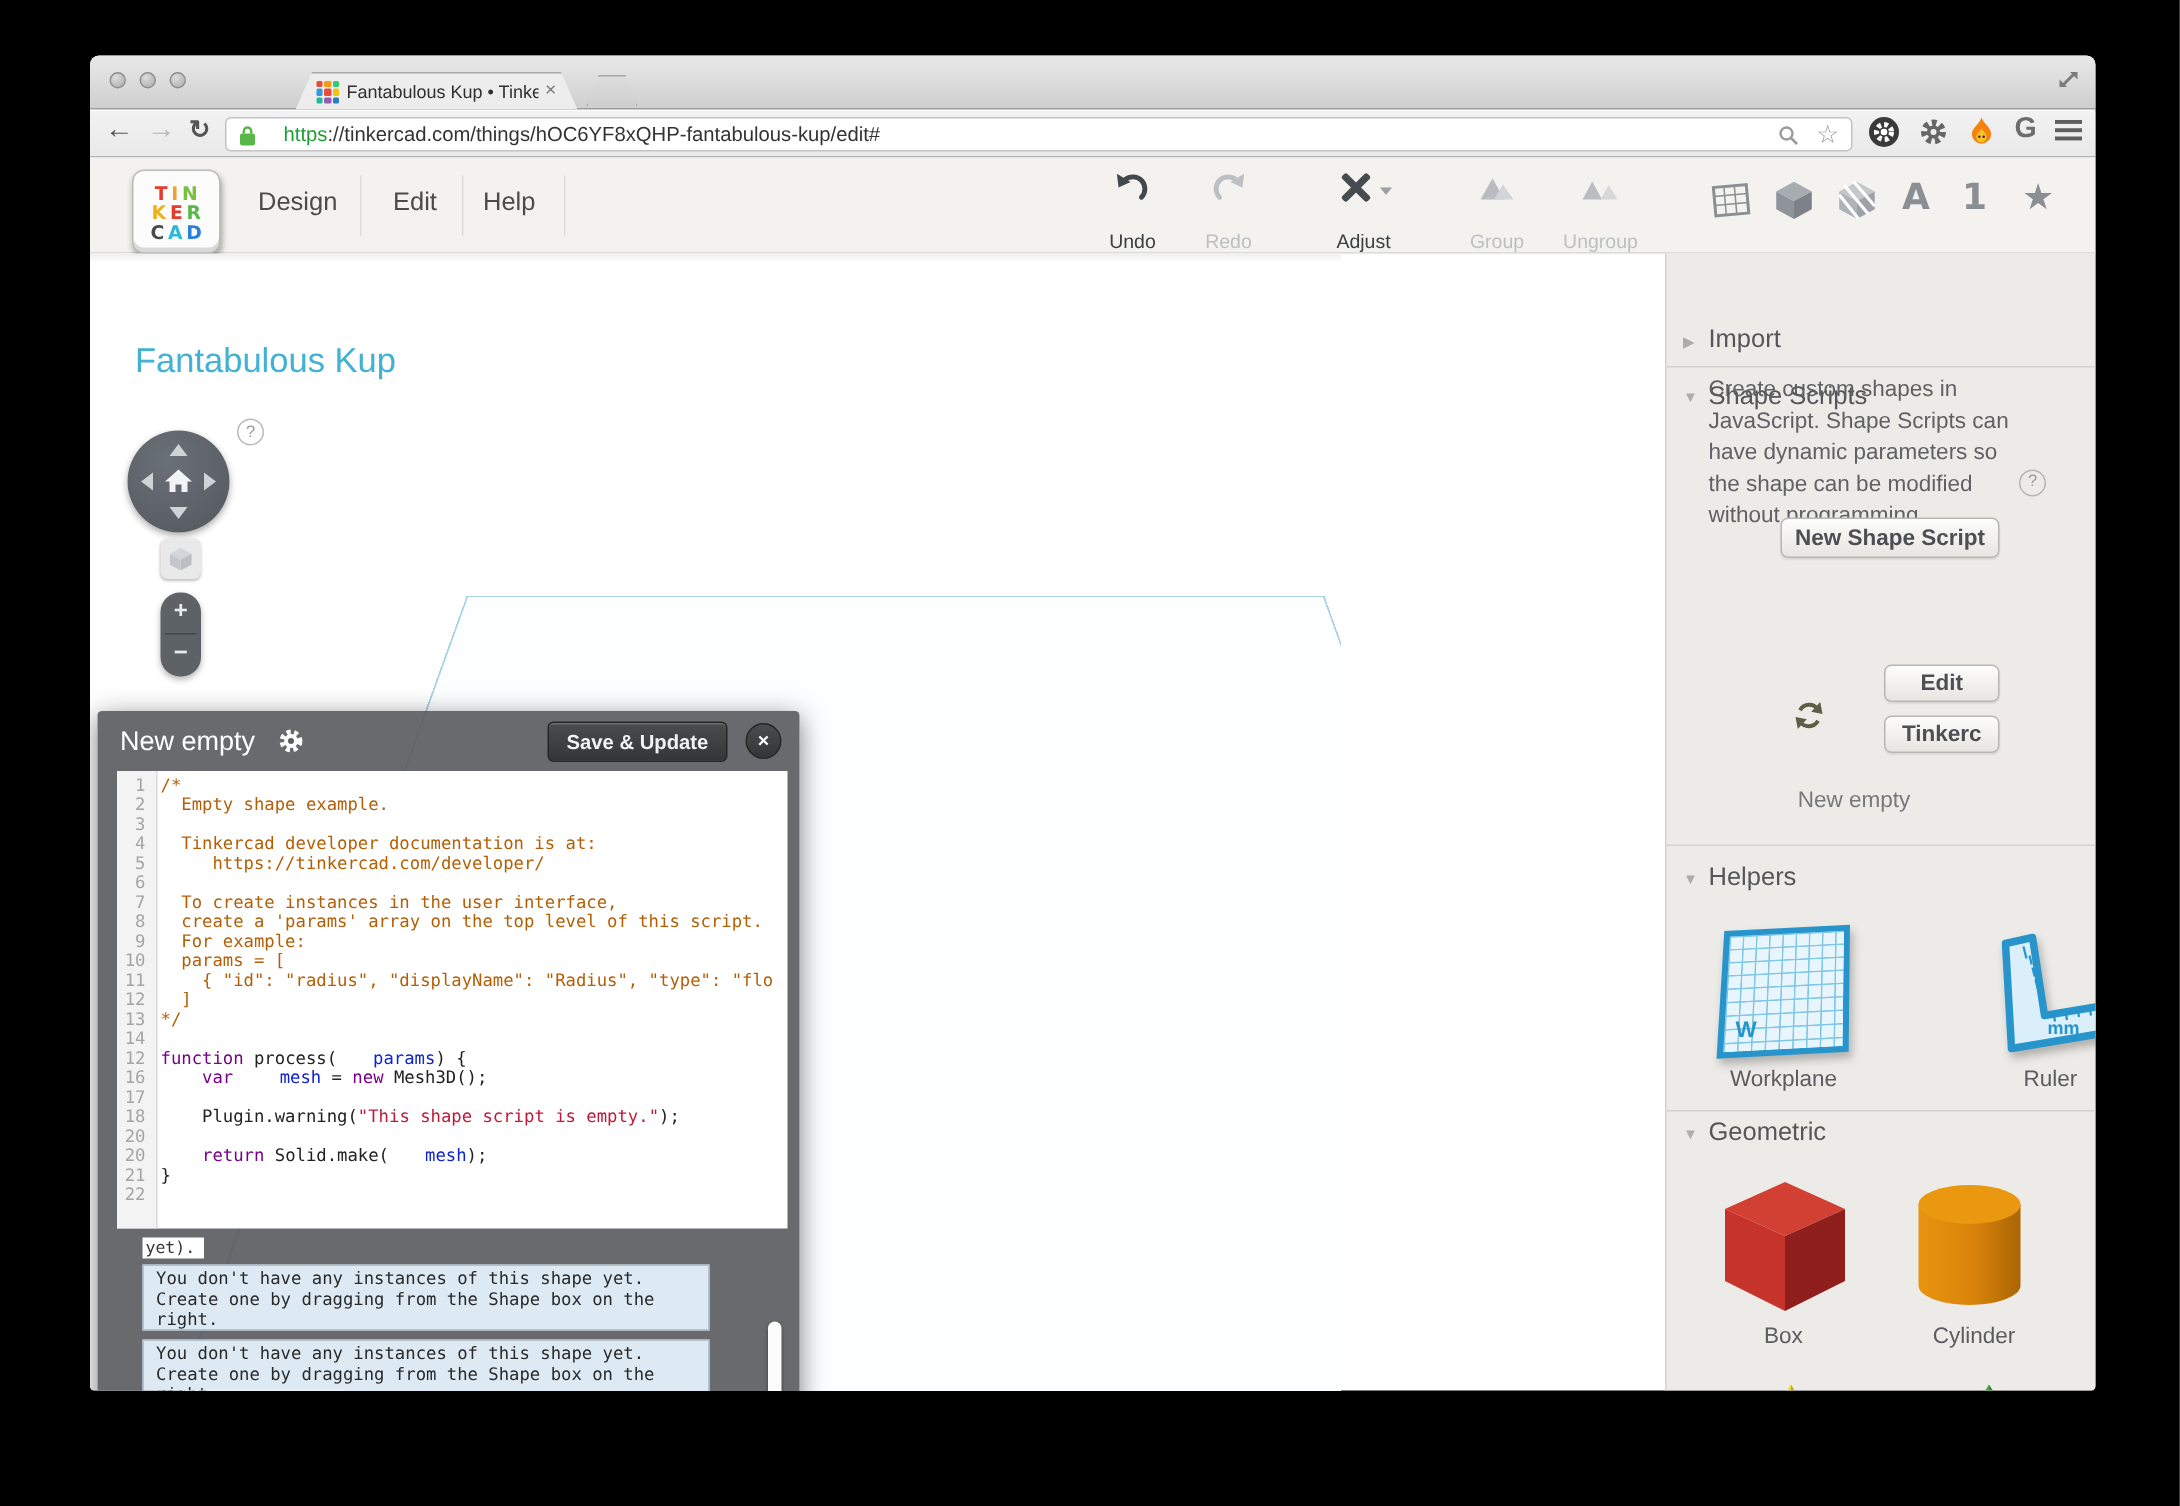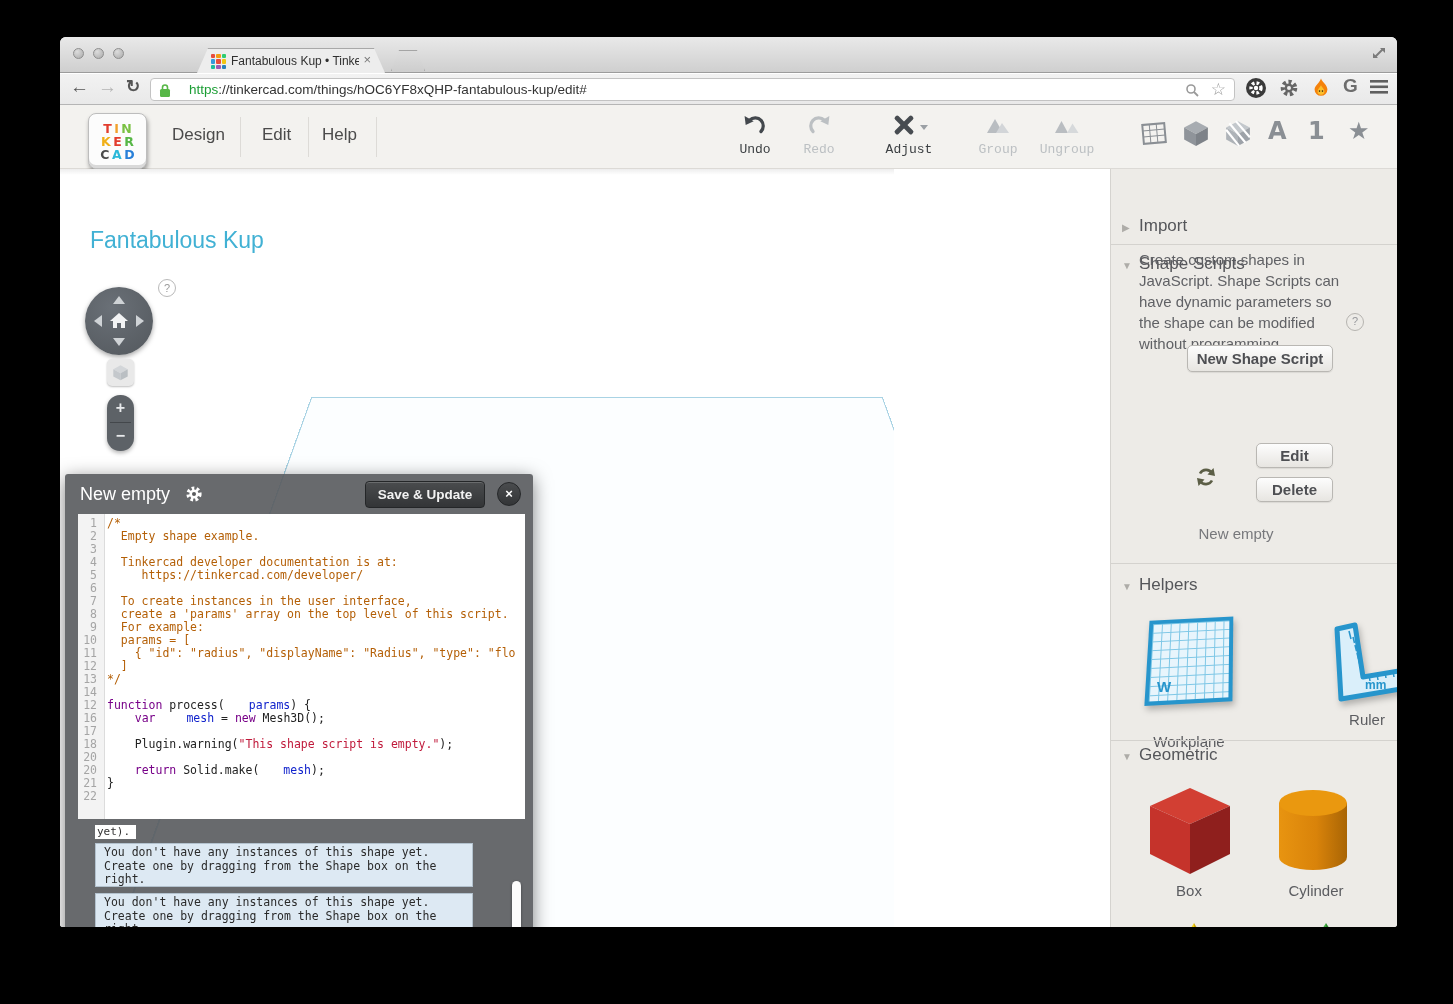--- a/index.html
+++ b/index.html
@@ -48,21 +48,21 @@
   #appheader { position:absolute; left:0; top:68px; width:100%; height:64px;
     background:#f3f2ef; border-bottom:1px solid #dcdad6; }
   #logo { position:absolute; left:28px; top:8px; width:59px; height:56px; background:#fcfcfc;
     border:1px solid #bdbdbd; border-radius:8px; box-shadow:1px 3px 4px rgba(0,0,0,.35), inset 0 -3px 0 #d9d9d9;
     display:flex; flex-direction:column; justify-content:center; align-items:center; gap:0px; }
   #logo .row { display:flex; gap:2.5px; font-size:12.5px; font-weight:bold; line-height:13px;
     font-family:"DejaVu Sans", sans-serif; }
   .menu-item { position:absolute; top:20px; font-size:17px; color:#4b4b4b; }
   .menu-sep { position:absolute; top:12px; width:1px; height:40px; background:#dddbd7; }
   .tool { position:absolute; top:9px; text-align:center; }
-  .tool .lbl { font-size:13px; margin-top:2px; color:#3c4043;font-family:Liberation Mono, monospace; }
+  .tool .lbl { font-size:13px; margin-top:12px; color:#3c4043; }
   .tool.disabled .lbl { color:#bcc0c3; }
   .caret-down { display:inline-block; width:0; height:0; border-left:4px solid transparent;
     border-right:4px solid transparent; border-top:5px solid #9ba0a5; vertical-align:6px; margin-left:3px; }
   .viewicon { position:absolute; top:14px; color:#8a8f94; }
   .viewicon.txt { font-size:24px; font-weight:bold; font-family:"DejaVu Sans", sans-serif; top:12px; }
 
   
   #canvas { position:absolute; left:0; top:132px; width:834px; height:758px; background:#fff; overflow:hidden; }
   #canvas-shade { position:absolute; left:0; top:0; width:100%; height:6px;
     background:linear-gradient(rgba(0,0,0,.07),transparent); }
@@ -447,32 +447,32 @@
 
     <div class="side-btn" id="new-script-btn">New Shape Script</div>
 
     <svg id="refresh-icon" width="24" height="24" viewBox="0 0 24 24">
       <path d="M6 8.5 A7 7 0 0 1 18 8" fill="none" stroke="#5c5e46" stroke-width="2.6"></path>
       <polygon points="19.5,3 21,11 13.5,9.5" fill="#5c5e46"></polygon>
       <path d="M18 15.5 A7 7 0 0 1 6 16" fill="none" stroke="#5c5e46" stroke-width="2.6"></path>
       <polygon points="4.5,21 3,13 10.5,14.5" fill="#5c5e46"></polygon>
     </svg>
     <div class="side-btn" id="edit-btn">Edit</div>
-    <div class="side-btn" id="delete-btn">Delete</div>
+    <div class="side-btn" id="delete-btn">Tinkerc</div>
     <div id="script-name">New empty</div>
 
     <div class="divider" style="top:394px"></div>
     <span class="sect-arrow" style="top:412px">▼</span>
     <span class="sect-head" style="top:406px">Helpers</span>
 
     <div id="wp-icon">
       <div id="wp-grid"></div>
       <span id="wp-w">W</span>
     </div>
-    <span class="shape-label" style="left:28px;top:564px;width:100px">Workplane</span>
+    <span class="shape-label" style="left:28px;top:542px;width:100px">Workplane</span>
 
     <svg style="position:absolute;left:212px;top:450px;filter:drop-shadow(2px 4px 3px rgba(0,0,0,.25))" width="88" height="88" viewBox="0 0 88 88">
       <path d="M14 10 L32 6 L40 58 L82 51 L84 69 L18 80 Z" fill="#daeffa" stroke="#2795cc" stroke-width="5" stroke-linejoin="round"></path>
       <g stroke="#2795cc" stroke-width="1.5">
         <line x1="26" y1="12" x2="28" y2="20"></line>
           <line x1="30" y1="18" x2="31.5" y2="24"></line>
           <line x1="32" y1="26" x2="33.5" y2="32"></line>
         <line x1="34" y1="34" x2="35.5" y2="40"></line>
           <line x1="36" y1="42" x2="37.5" y2="48"></line>
         <line x1="46" y1="56" x2="47" y2="62"></line>

